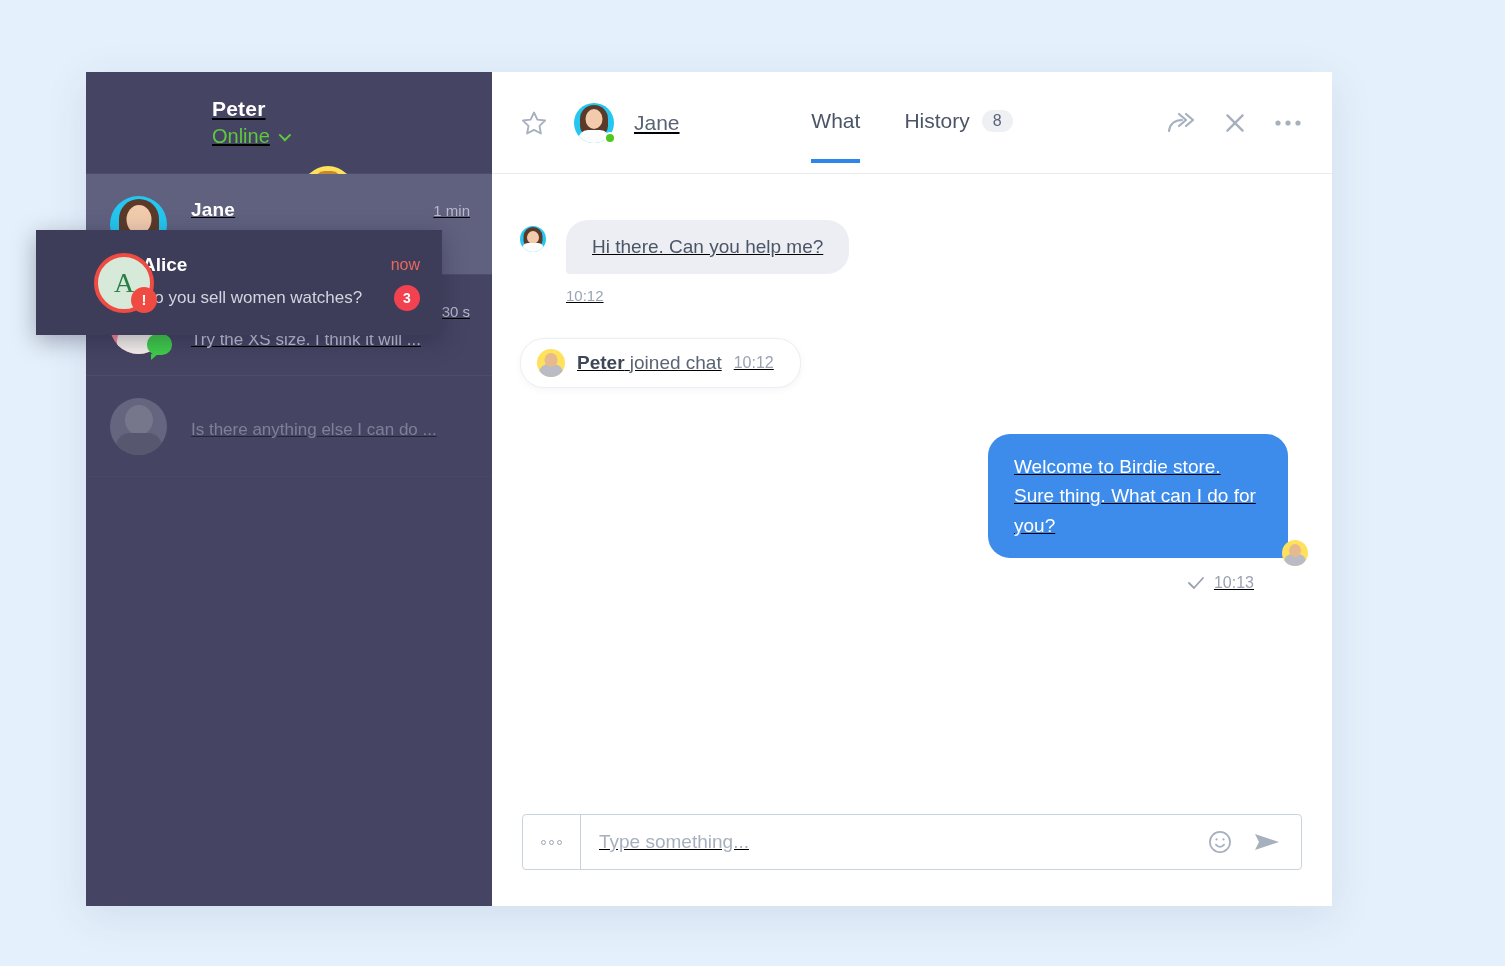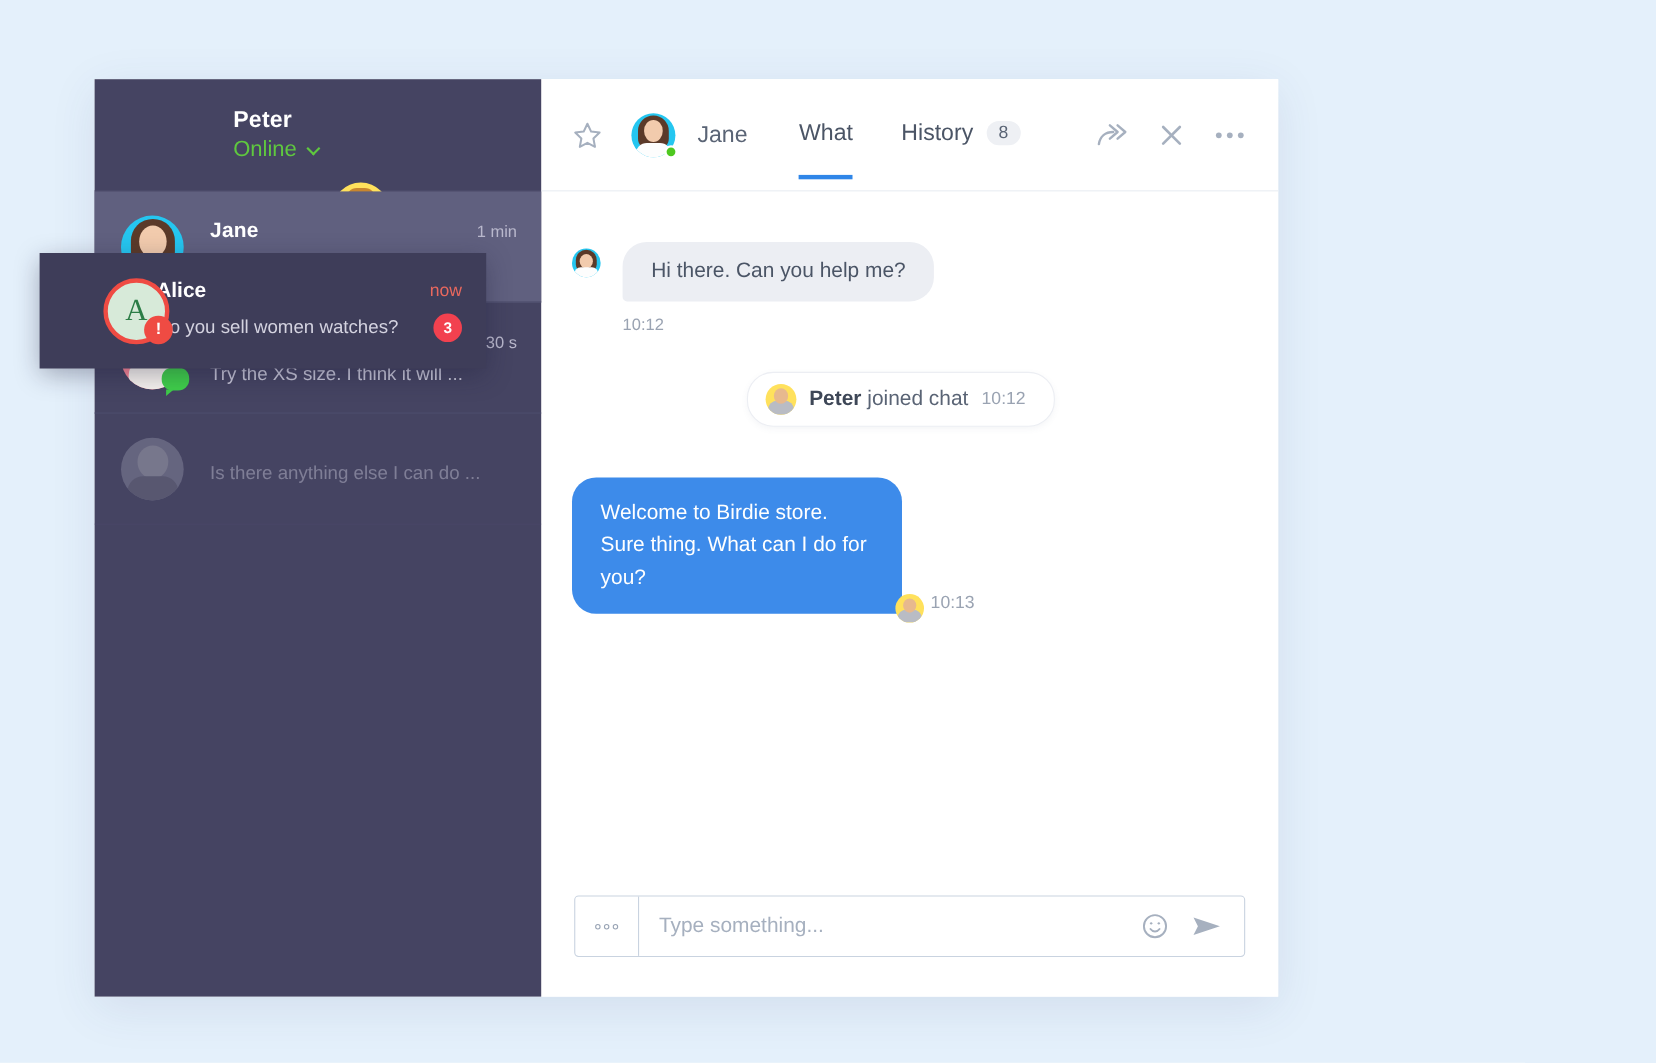--- a/index.html
+++ b/index.html
@@ -7,24 +7,25 @@
     width: 1505px; height: 966px;
     background: #e4f0fb;
     font-family: "Liberation Sans", sans-serif;
     overflow: hidden;
   }
   .stage { position: relative; width: 1505px; height: 966px; }
 
   
   .app {
     position: absolute; left: 86px; top: 72px;
-    width: 1076px; height: 834px;
-    background: #ffffff;
+    width: 1246px; height: 834px;
+    background: #22c55e;
     display: flex;
     box-shadow: 0 10px 40px rgba(60,70,120,.10);
+    text-decoration: underline;
   }
 
   
   .sidebar { width: 406px; background: #454462; position: relative; flex: none; }
   .sb-header {
     height: 102px; display: flex; align-items: center;
     padding-left: 126px; border-bottom: 1px solid #4d4c6c;
   }
   .avatar { position: relative; border-radius: 50%; overflow: visible; flex: none; }
   .av-img { width: 100%; height: 100%; border-radius: 50%; overflow: hidden; position: relative; }
@@ -149,35 +150,35 @@
   .msg-av-sm .av-img { background: #25c6f0; }
   .msg-av-sm .j-hair { position: absolute; left: 50%; top: 4%; transform: translateX(-50%); width: 19px; height: 20px; border-radius: 10px 10px 7px 7px; background: #5b3a29; }
   .msg-av-sm .j-face { position: absolute; left: 50%; top: 18%; transform: translateX(-50%); width: 12px; height: 13px; border-radius: 50%; background: #f2cbad; }
   .msg-av-sm .j-body { position: absolute; left: 50%; bottom: 0; transform: translateX(-50%); width: 22px; height: 9px; border-radius: 6px 6px 0 0; background: #fdfdfd; }
   .bubble-in {
     background: #eceef3; color: #4b5566; font-size: 19px;
     padding: 16px 26px; border-radius: 22px 22px 22px 4px;
   }
   .msg-time { color: #9aa3b2; font-size: 15px; margin: 13px 0 0 46px; }
 
-  .sys-row { display: flex; justify-content: center; margin-top: 34px; }
+  .sys-row { display: flex; margin-top: 34px; }
   .sys-pill {
     display: flex; align-items: center; gap: 12px;
     border: 1px solid #eceef3; border-radius: 24px; padding: 10px 26px 10px 16px;
     box-shadow: 0 2px 6px rgba(100,110,140,.07); background: #fff;
   }
   .sys-av { width: 28px; height: 28px; position: relative; }
   .sys-av .av-img { background: #ffe15c; }
   .sys-av .head { position: absolute; left: 50%; top: 16%; transform: translateX(-50%); width: 13px; height: 14px; border-radius: 50%; background: #e7b98e; }
   .sys-av .face { position: absolute; left: 50%; bottom: 0; transform: translateX(-50%); width: 24px; height: 13px; border-radius: 9px 9px 0 0; background: #b9bcc4; }
   .sys-text { color: #5a6475; font-size: 19px; }
   .sys-text b { color: #3e4757; }
   .sys-time { color: #9aa3b2; font-size: 16px; }
 
-  .msg-out-wrap { margin-top: 46px; display: flex; flex-direction: row; align-items: flex-end; }
+  .msg-out-wrap { margin-top: 46px; display: flex; flex-direction: column; align-items: flex-end; }
   .bubble-out-row { position: relative; }
   .bubble-out {
     background: #3d8bea; color: #ffffff; font-size: 19px; line-height: 1.55;
     padding: 18px 26px; border-radius: 22px 22px 4px 22px; max-width: 300px;
   }
   .out-av {
     position: absolute; right: -20px; bottom: -8px; width: 26px; height: 26px;
   }
   .out-av .av-img { background: #ffe15c; }
   .out-av .head { position: absolute; left: 50%; top: 16%; transform: translateX(-50%); width: 12px; height: 13px; border-radius: 50%; background: #e7b98e; }

